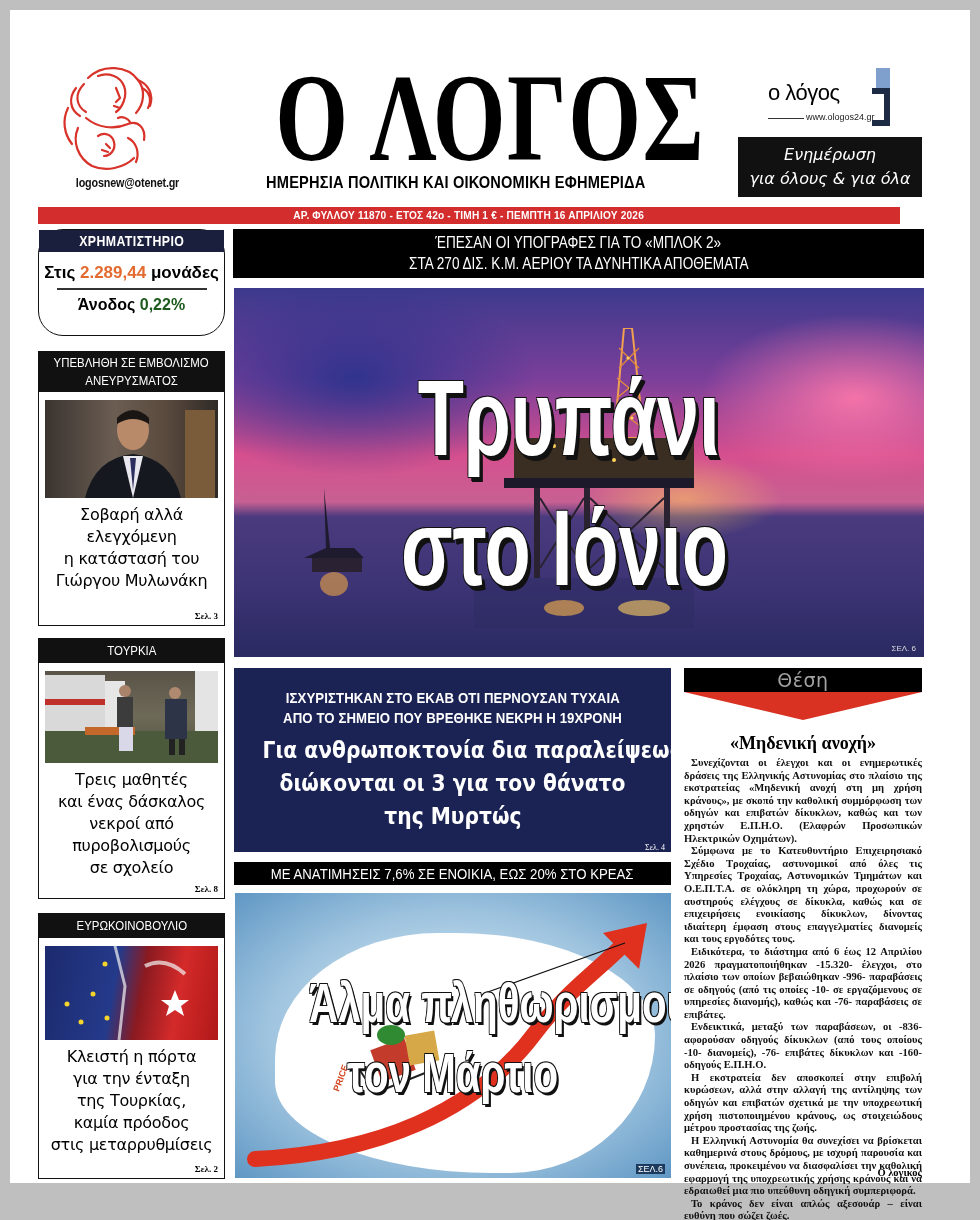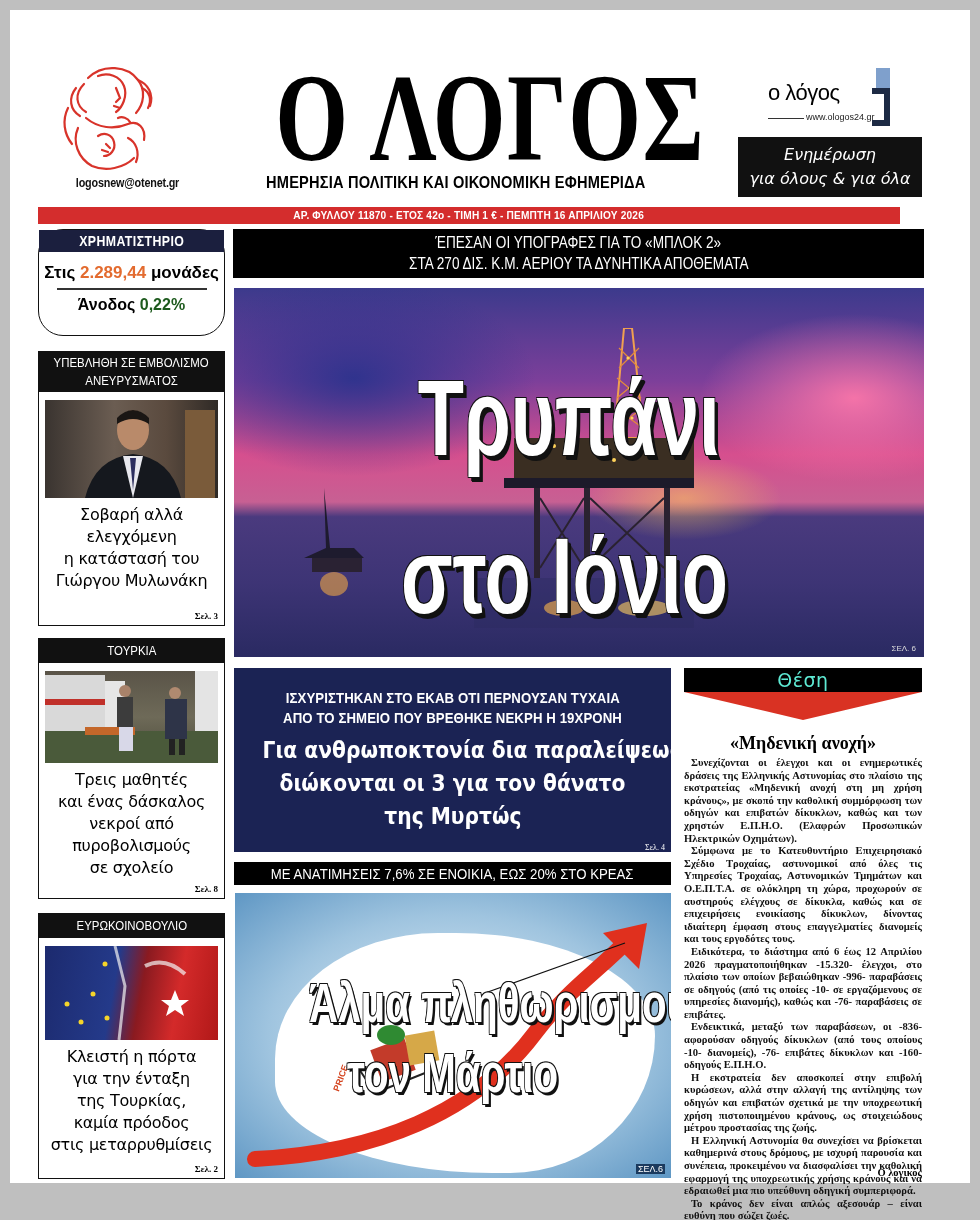--- a/index.html
+++ b/index.html
@@ -56,21 +56,21 @@
     background:
       radial-gradient(ellipse 140px 60px at 450px 210px, rgba(255,200,90,0.55), transparent 70%),
       radial-gradient(ellipse 220px 120px at 620px 110px, rgba(255,120,170,0.9), transparent 70%),
       radial-gradient(ellipse 260px 140px at 120px 90px, rgba(40,50,140,0.9), transparent 70%),
       linear-gradient(180deg, #3c3a8c 0%, #7c3f9a 25%, #d64f8e 45%, #c76093 58%, #4a3a7e 62%, #3d3475 80%, #2a2a62 100%);
   }
   .hero .rig { position: absolute; left: 240px; top: 40px; width: 220px; height: 300px; }
   .hero .hl { position: absolute; left: 0; width: 100%; text-align: center; color: #fff; font-weight: bold; font-family: "Liberation Sans", sans-serif; text-shadow: 4px 4px 0 #111, 5px 5px 0 #111, -1px -1px 0 #111, 1px -1px 0 #111, -1px 1px 0 #111; white-space: nowrap; }
   .hero .hl span { display: inline-block; transform: scaleX(0.7); }
   .hero .hl1 { top: 70px; font-size: 108px; line-height: 120px; left: -10px; }
-  .hero .hl2 { top: 200px; font-size: 108px; line-height: 120px; left: -14px; margin-top: 28px; }
+  .hero .hl2 { top: 200px; font-size: 108px; line-height: 120px; left: -14px; }
   .hero .credit { position: absolute; right: 8px; bottom: 4px; font-size: 8px; color: #ddd; }
 
   
   .crime { position: absolute; left: 234px; top: 668px; width: 437px; height: 184px; background: #1b2354; color: #fff; text-align: center; }
   .crime .k { margin-top: 20px; font-size: 15px; line-height: 20px; font-weight: bold; letter-spacing: 0.1px; }
   .crime .k span { display: inline-block; transform: scaleX(0.88); white-space: nowrap; }
   .crime .t { margin-top: 6px; font-size: 23px; line-height: 33px; font-family: "DejaVu Sans", sans-serif; font-weight: bold; }
   .crime .t span { display: inline-block; transform: scaleX(0.88); white-space: nowrap; }
   .crime .ref { position: absolute; right: 6px; bottom: 0; font-size: 8px; color: #fff; font-family: "Liberation Serif", serif; }
 
@@ -83,21 +83,21 @@
   .infl svg { position: absolute; left: 0; top: 0; }
   .infl .hl { position: absolute; left: 0; width: 100%; text-align: center; color: #fff; font-weight: bold; text-shadow: 3px 3px 0 #111, -1px -1px 0 #111, 1px -1px 0 #111, -1px 1px 0 #111, 1px 1px 0 #111; white-space: nowrap; }
   .infl .hl span { display: inline-block; transform: scaleX(0.72); }
   .infl .hl1 { top: 78px; font-size: 56px; line-height: 64px; }
   .infl .hl2 { top: 148px; font-size: 56px; line-height: 64px; }
   .infl .price { position: absolute; left: 92px; top: 180px; font-size: 9px; font-weight: bold; color: #d4431e; transform: rotate(-70deg); }
   .infl .credit { position: absolute; right: 6px; bottom: 4px; font-size: 9px; font-weight: normal; background: #1b3a5e; color: #fff; padding: 0 2px; }
 
   
   .thesi { position: absolute; left: 684px; top: 668px; width: 238px; }
-  .thesi .bar { height: 24px; background: #000; color: #5eead4; font-size: 19px; line-height: 24px; text-align: center; font-family: "DejaVu Sans", sans-serif; letter-spacing: 0.5px; }
+  .thesi .bar { height: 24px; background: #000; color: #a3a3a3; font-size: 19px; line-height: 24px; text-align: center; font-family: "DejaVu Sans", sans-serif; letter-spacing: 0.5px; }
   .thesi .tri { width: 0; height: 0; border-left: 119px solid transparent; border-right: 119px solid transparent; border-top: 28px solid #d93223; }
   .ed-title { position: absolute; left: 684px; top: 733px; width: 238px; text-align: center; font-family: "Liberation Serif", "DejaVu Serif", serif; font-weight: bold; font-size: 18px; }
   .ed-body { position: absolute; left: 684px; top: 757px; width: 238px; font-family: "Liberation Serif", "DejaVu Serif", serif; font-weight: bold; font-size: 10.6px; line-height: 12.6px; text-align: justify; color: #111; }
   .ed-body p { text-indent: 7px; }
   .ed-sign { position: absolute; left: 684px; top: 1167px; width: 238px; text-align: right; font-family: "Liberation Serif", serif; font-weight: bold; font-size: 10.5px; }
 </style>
 </head>
 <body>
 
 <div class="sheet"></div>

